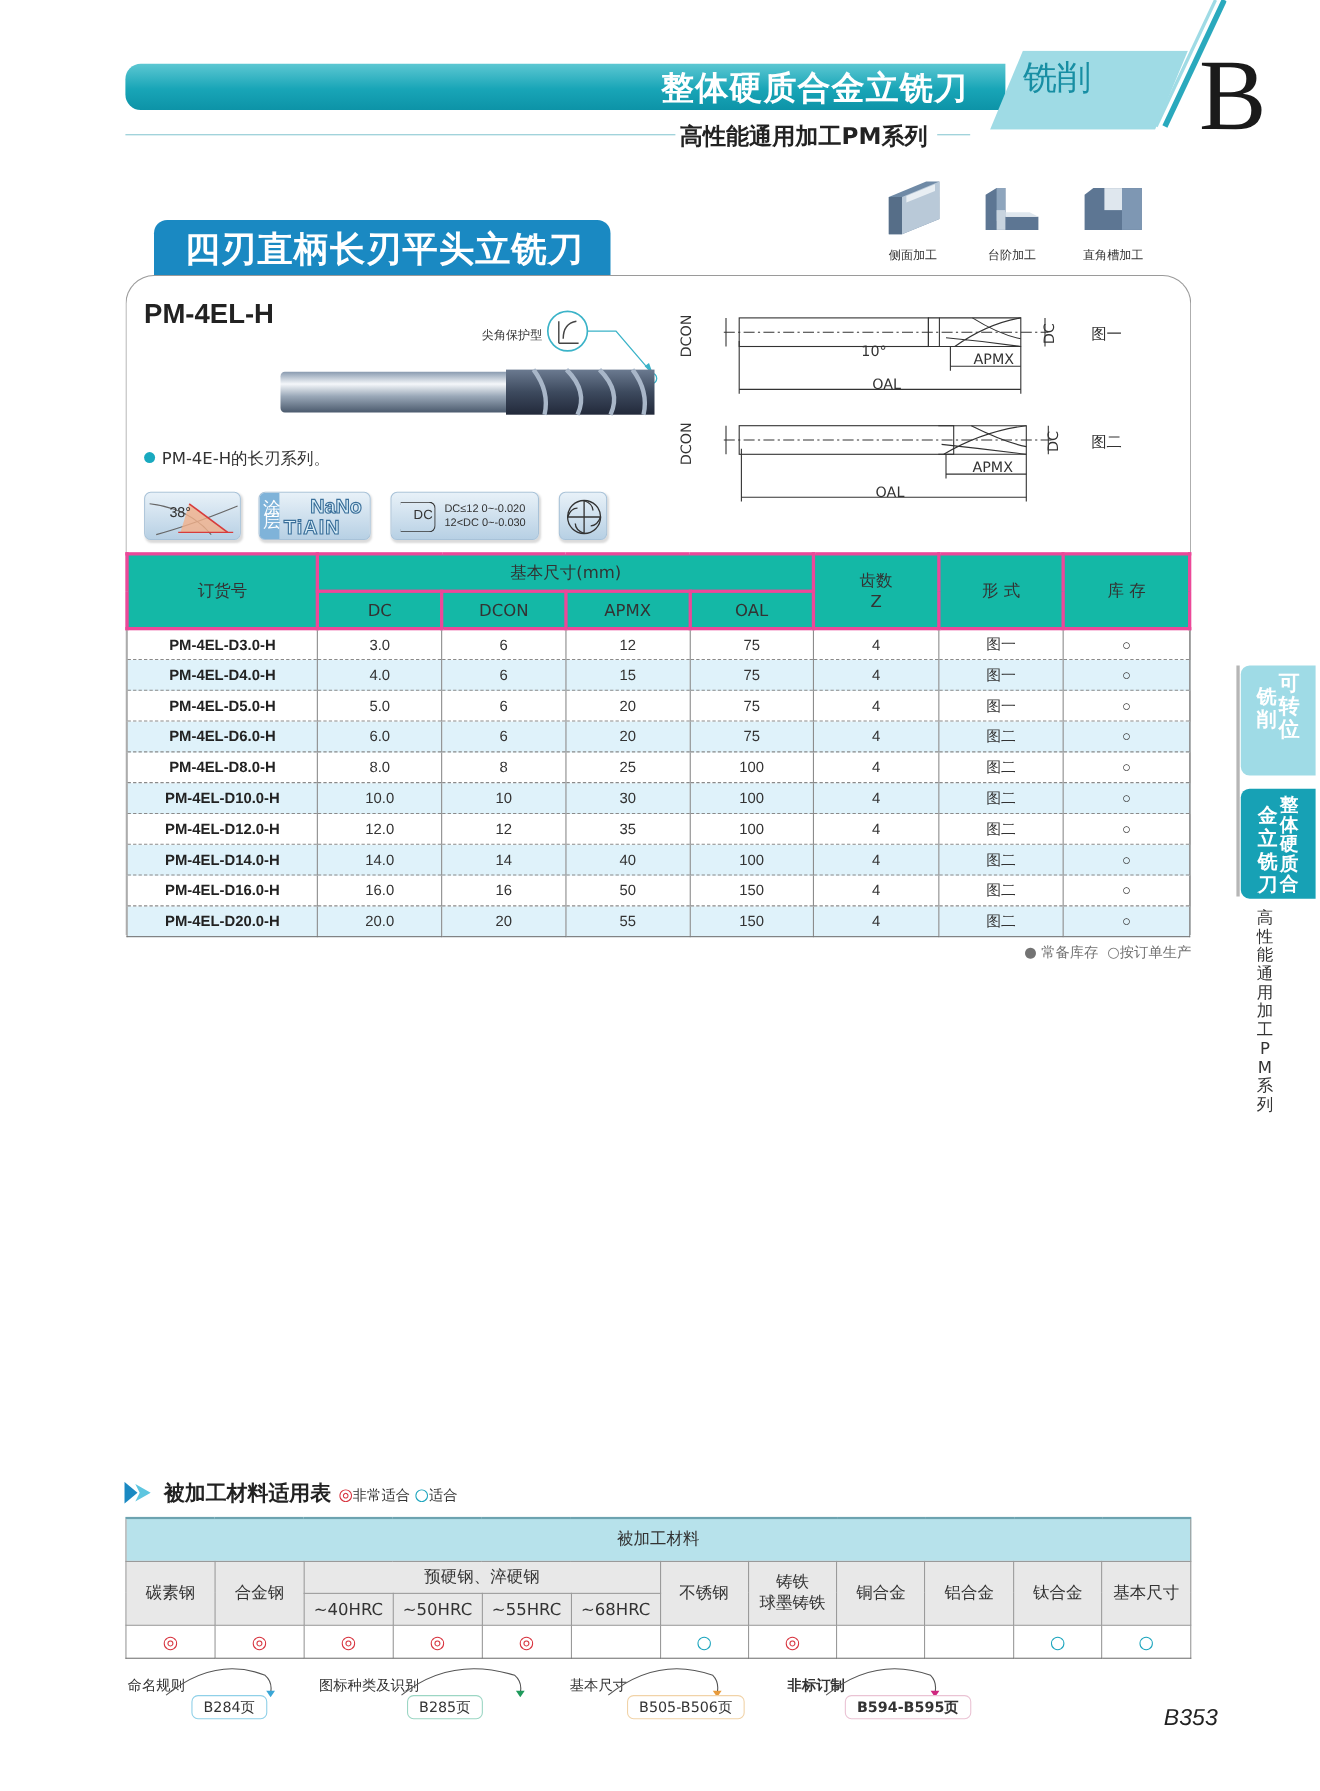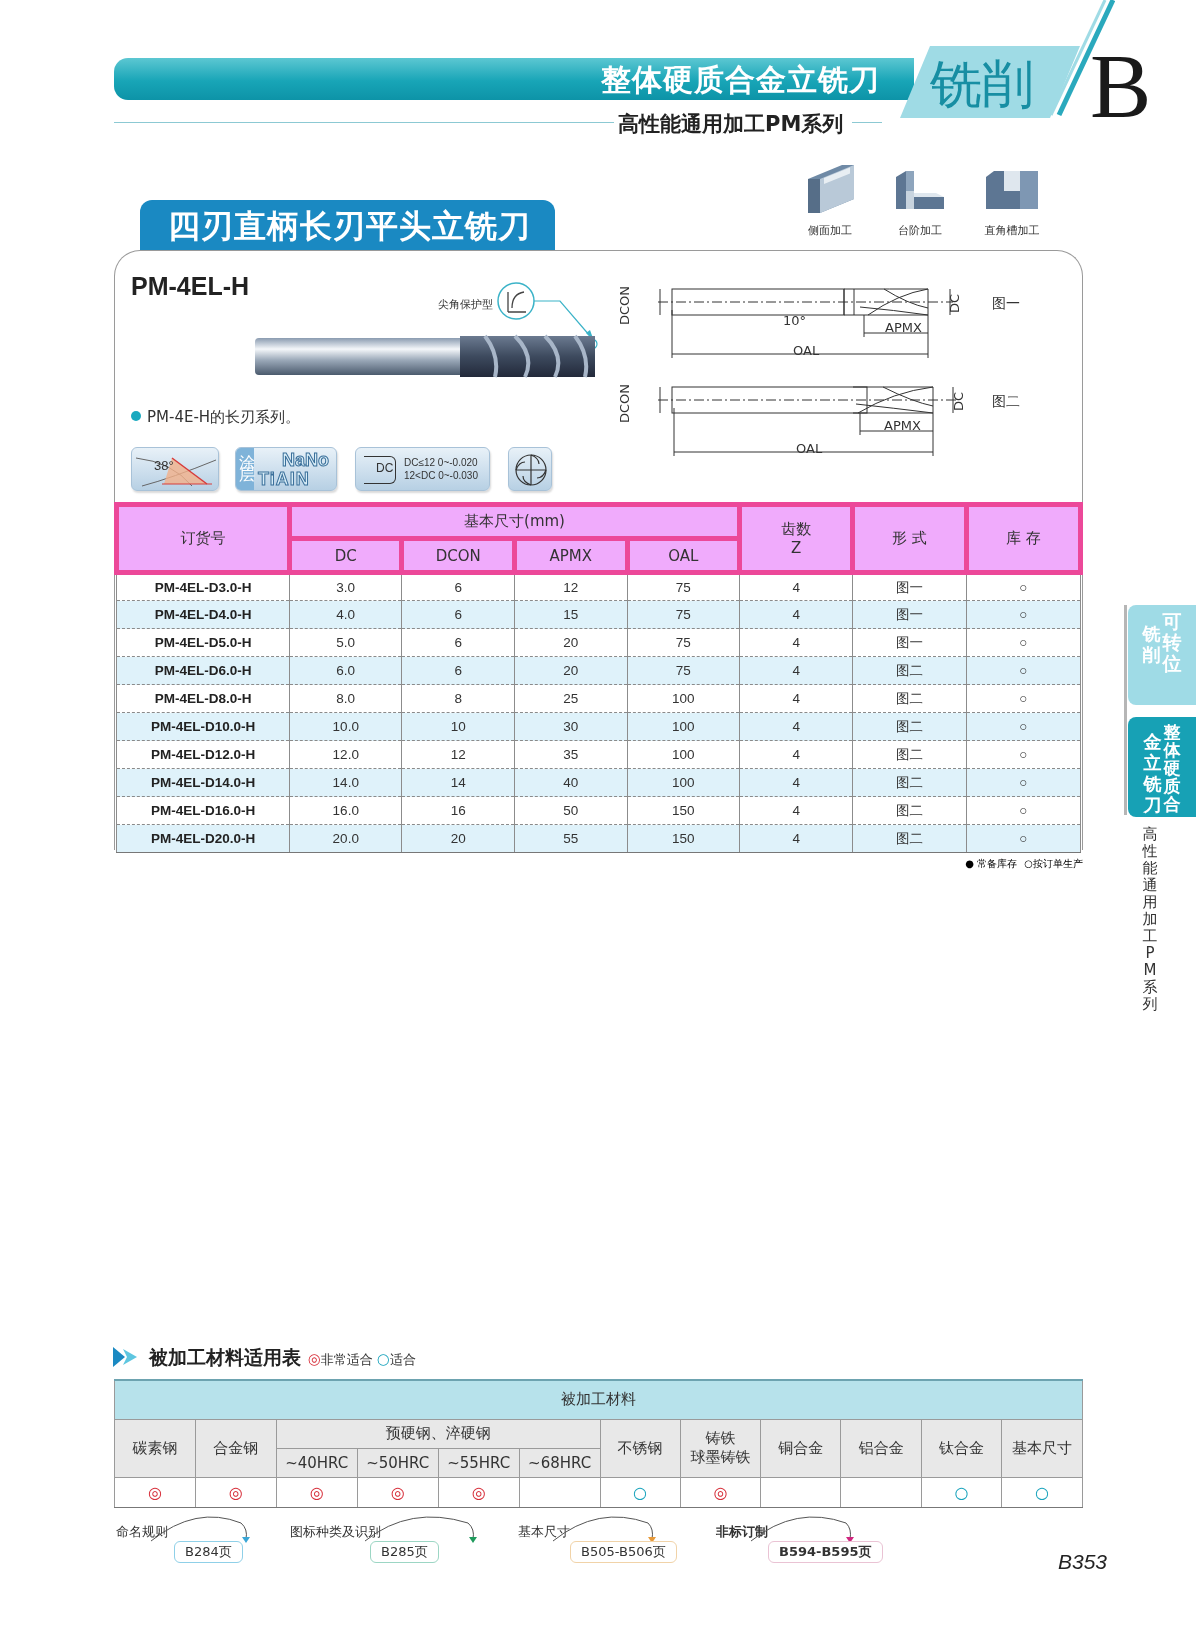--- a/index.html
+++ b/index.html
@@ -6,21 +6,21 @@
   html, body { width: 1200px; height: 1628px; background: #ffffff; overflow: hidden; }
   body { position: relative; font-family: "Liberation Sans", "DejaVu Sans", sans-serif; color: #222; }
   .abs { position: absolute; }
 
   
   .banner-bar { left: 114px; top: 58px; width: 800px; height: 42px; border-radius: 14px 0 0 14px;
     background: linear-gradient(180deg, #5cc7d2 0%, #18a5b7 55%, #0d93a7 100%); }
   .banner-title { right: 320px; top: 60px; font-size: 30px; font-weight: bold; color: #fff; letter-spacing: 1px; font-family: "DejaVu Sans", sans-serif; }
   .banner-slant { left: 900px; top: 46px; width: 180px; height: 72px; background: #9fdbe5;
     clip-path: polygon(30px 0, 180px 0, 150px 100%, 0 100%); }
-  .banner-slant-text { left: 930px; top: 50px; font-size: 52px; color: #178ea3; font-family: "DejaVu Sans", sans-serif; }
+  .banner-slant-text { left: 930px; top: 50px; font-size: 31px; color: #178ea3; font-family: "DejaVu Sans", sans-serif; }
   .banner-diag { left: 1045px; top: 0; width: 70px; height: 120px; }
   .banner-letter { left: 1090px; top: 40px; font-size: 92px; font-family: "Liberation Serif", serif; color: #1a1a1a; line-height: 1; }
   .sub-line { left: 114px; top: 122px; width: 500px; height: 1px; background: #8cc9d3; }
   .sub-title { left: 618px; top: 110px; font-size: 21px; font-weight: bold; color: #222; font-family: "DejaVu Sans", sans-serif; }
   .sub-line2 { left: 852px; top: 122px; width: 30px; height: 1px; background: #8cc9d3; }
 
   
   .prod-tab { left: 140px; top: 200px; width: 415px; height: 50px; background: #1a89c2; border-radius: 12px 12px 0 0; }
   .prod-tab-text { left: 168px; top: 205px; font-size: 32px; font-weight: bold; color: #fff; font-family: "DejaVu Sans", sans-serif; letter-spacing: 1px; }
 
@@ -38,26 +38,26 @@
 
   
   .badge { top: 447px; height: 44px; border-radius: 6px; background: linear-gradient(180deg, #e8f1f8 0%, #b7d0e4 100%); border: 1px solid #a8c2d8; box-shadow: 1px 2px 2px rgba(0,0,0,0.15); }
   .badge-text { font-size: 10px; color: #333; line-height: 12px; }
 
   
   .fig-label { font-size: 14px; color: #333; font-family: "DejaVu Sans", sans-serif; }
 
   
   table.spec { position: absolute; left: 114px; top: 502px; width: 969px; border-collapse: collapse; font-size: 14px; }
-  table.spec th { background: #f0abfc; color: #333; font-weight: normal; border: 5px solid #ec4899; height: 34px; font-size: 15px; font-family: "DejaVu Sans", sans-serif; }
+  table.spec th { background: #14b8a6; color: #333; font-weight: normal; border: 3px solid #ec4899; height: 34px; font-size: 15px; font-family: "DejaVu Sans", sans-serif; }
   table.spec td { text-align: center; height: 28px; border-left: 1px solid #8c8c8c; border-right: 1px solid #8c8c8c; border-bottom: 1px dashed #8a8a8a; color: #333; font-size: 13.5px; }
   table.spec td.code { font-weight: bold; color: #222; }
   table.spec tr.alt td { background: #dff2fa; }
   table.spec tr:last-child td { border-bottom: 1.5px solid #777; }
-  .legend { right: 117px; top: 857px; font-size: 10px; color: #000000; font-family: "DejaVu Sans", sans-serif; }
+  .legend { right: 117px; top: 857px; font-size: 13px; color: #737373; font-family: "DejaVu Sans", sans-serif; }
 
   
   .side-rail { left: 1124px; top: 605px; width: 3px; height: 210px; background: #b6b6b6; }
   .side-tab { left: 1128px; width: 68px; border-radius: 8px 0 0 8px; color: #fff; font-weight: bold; font-size: 19px; font-family: "DejaVu Sans", sans-serif; display: flex; flex-direction: row-reverse; justify-content: center; gap: 2px; padding-top: 6px; }
   .side-tab .col { display: flex; flex-direction: column; line-height: 21px; text-align: center; }
   .side-tab.t1 { top: 605px; height: 100px; background: #9fdbe6; }
   .side-tab.t2 { top: 717px; height: 100px; background: #17a1b5; }
   .side-vert { left: 1140px; top: 826px; width: 20px; font-size: 15px; color: #333; line-height: 17px; text-align: center; font-family: "DejaVu Sans", sans-serif; word-break: break-all; }
 
   

